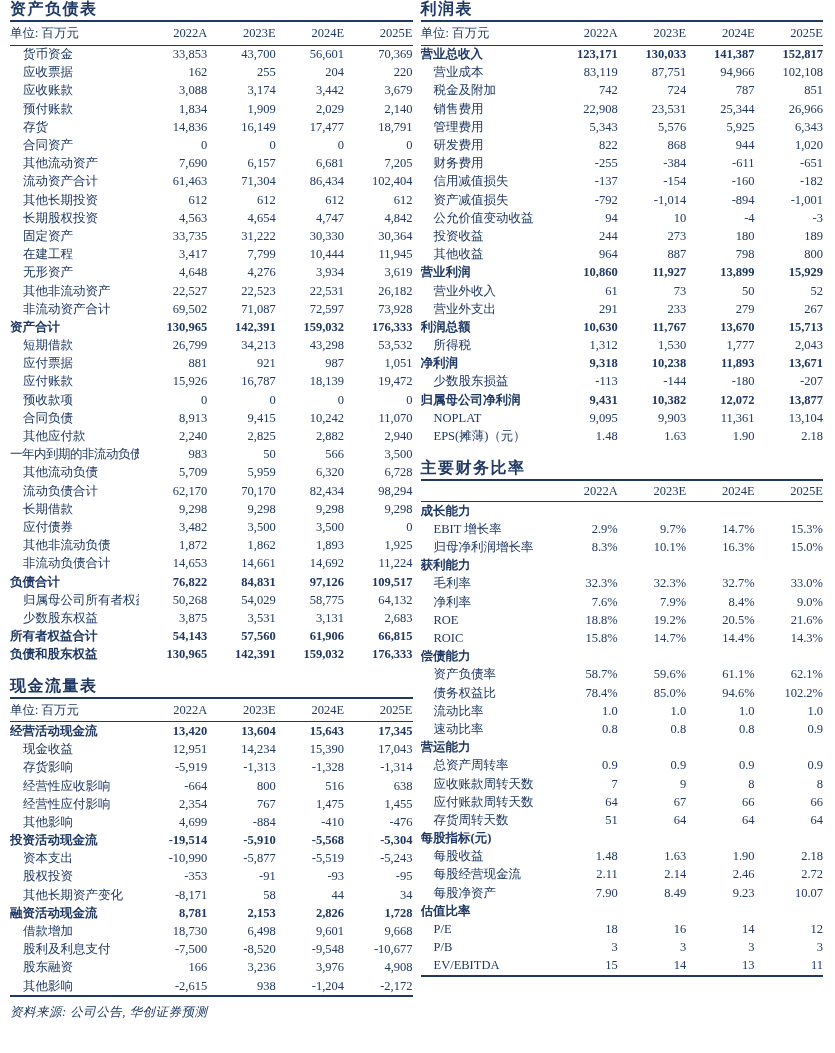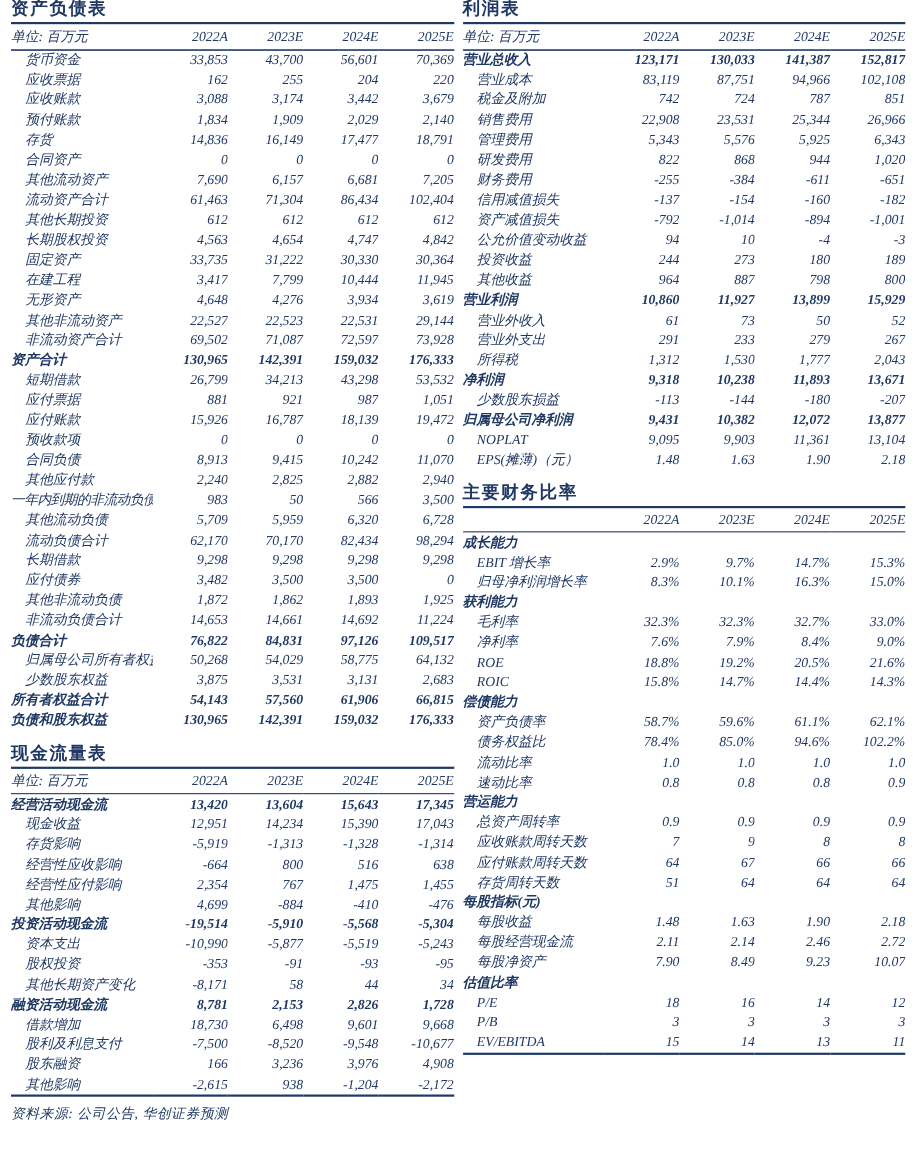--- a/index.html
+++ b/index.html
@@ -19,21 +19,21 @@
 
   .tbl-title {
     font-size: 16px;
     font-weight: bold;
     letter-spacing: 1.5px;
     padding-bottom: 2px;
     border-bottom: 2.5px solid #1f3864;
     line-height: 18px;
   }
 
-  table { width: 100%; border-collapse: collapse; table-layout: fixed; font-style: italic; }
+  table { width: 100%; border-collapse: collapse; table-layout: fixed; }
   col.c-label { width: 32%; }
   col.c-val { width: 17%; }
 
   thead th {
     font-weight: normal;
     font-size: 12.5px;
     text-align: right;
     padding: 3px 0 2.5px 0;
     border-bottom: 1px solid #1f3864;
     white-space: nowrap;
@@ -179,21 +179,21 @@
               <td class="val">4,648</td>
               <td class="val">4,276</td>
               <td class="val">3,934</td>
               <td class="val">3,619</td>
             </tr>
             <tr class="indent">
               <td class="label">其他非流动资产</td>
               <td class="val">22,527</td>
               <td class="val">22,523</td>
               <td class="val">22,531</td>
-              <td class="val">29,144</td>
+              <td class="val">26,182</td>
             </tr>
             <tr class="indent">
               <td class="label">非流动资产合计</td>
               <td class="val">69,502</td>
               <td class="val">71,087</td>
               <td class="val">72,597</td>
               <td class="val">73,928</td>
             </tr>
             <tr class="bold">
               <td class="label">资产合计</td>
@@ -580,20 +580,27 @@
               <td class="val">50</td>
               <td class="val">52</td>
             </tr>
             <tr class="indent">
               <td class="label">营业外支出</td>
               <td class="val">291</td>
               <td class="val">233</td>
               <td class="val">279</td>
               <td class="val">267</td>
             </tr>
+            <tr class="bold">
+              <td class="label">利润总额</td>
+              <td class="val">10,630</td>
+              <td class="val">11,767</td>
+              <td class="val">13,670</td>
+              <td class="val">15,713</td>
+            </tr>
             <tr class="indent">
               <td class="label">所得税</td>
               <td class="val">1,312</td>
               <td class="val">1,530</td>
               <td class="val">1,777</td>
               <td class="val">2,043</td>
             </tr>
             <tr class="bold">
               <td class="label">净利润</td>
               <td class="val">9,318</td>

